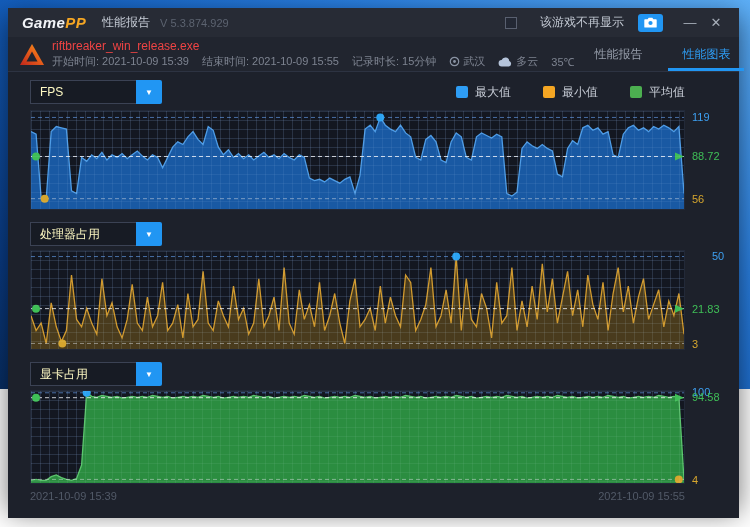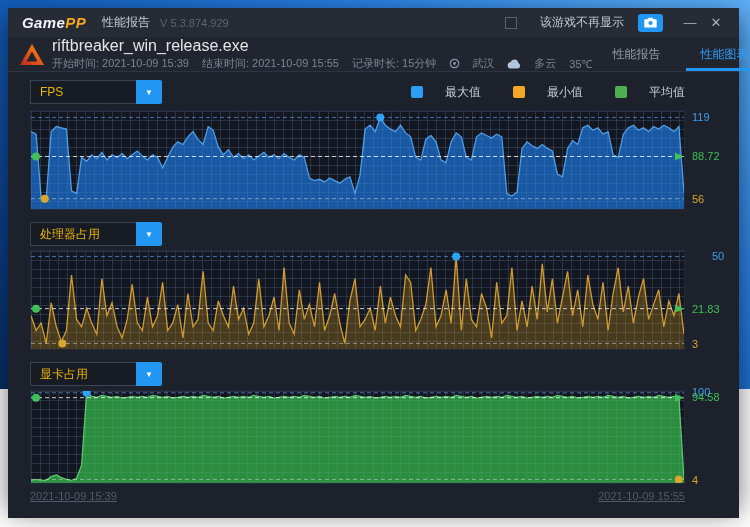--- a/index.html
+++ b/index.html
@@ -27,43 +27,43 @@
   .camera-btn { width:25px; height:18px; border:none; background:#2196f3; border-radius:3px;
     display:flex; align-items:center; justify-content:center; cursor:pointer; margin-right:14px; }
   .win-btn { width:26px; height:22px; border:none; background:transparent; color:#a7aeb9;
     font-size:13px; line-height:1; cursor:pointer; }
 
   
   .header { height:35px; flex:0 0 35px; background:#21252f; border-bottom:1px solid #2d3342;
     display:flex; align-items:stretch; padding:0 0 0 12px; }
   .game-icon { width:26px; display:flex; align-items:center; margin-right:8px; }
   .game-meta { display:flex; flex-direction:column; justify-content:center; gap:1px; }
-  .game-title { color:#e5e5e5; font-size:16px; }
+  .game-title { color:#ef4444; font-size:12px; }
   .game-info { display:flex; align-items:flex-start; gap:13px; color:#7d8390; font-size:11px; white-space:nowrap; }
-  .game-info .inline-ic { display:inline-flex; align-items:center; gap:12px; }
+  .game-info .inline-ic { display:inline-flex; align-items:center; gap:3px; }
   .tabs { margin-left:auto; display:flex; align-items:stretch; }
   .tab { position:relative; display:flex; align-items:center; justify-content:center;
     width:88px; color:#979eab; cursor:pointer; font-size:12px; }
   .tab.active { color:#2e9df5; }
   .tab.active::after { content:''; position:absolute; left:6px; right:6px; bottom:0; height:3px; background:#2196f3; }
 
   
   .content { flex:1; padding-top:8px; background:#1d212b; }
   .row { display:flex; align-items:center; justify-content:space-between;
     height:24px; margin:0 54px 6px 22px; }
   .row.mt { margin-top:12px; margin-bottom:4px; }
 
   .select { display:flex; width:132px; height:24px; cursor:pointer; }
   .select-box { flex:1; background:#171b24; border:1px solid #3b4254; border-right:none;
-    color:#eab308; display:flex; align-items:center; padding:0 9px; font-size:12px; }
+    color:#fef9c3; display:flex; align-items:center; padding:0 9px; font-size:12px; }
   .select-btn { width:26px; background:#2196f3; color:#fff; display:flex; align-items:center;
     justify-content:center; font-size:8px; border-radius:0 2px 2px 0; }
 
   .legend { display:flex; gap:32px; }
-  .legend-item { display:flex; align-items:center; gap:22px; color:#c6cbd5; font-size:12px; }
+  .legend-item { display:flex; align-items:center; gap:7px; color:#c6cbd5; font-size:12px; }
   .legend-swatch { width:12px; height:12px; border-radius:2px; background:#888; }
 
   .chart-wrap { position:relative; margin:0 54px 0 22px; }
   .chart { position:relative; height:100px; overflow:hidden; background-color:#131721;
     border:1px solid #222938;
     background-image:
       linear-gradient(rgba(58,88,132,.26) 1px, transparent 1px),
       linear-gradient(90deg, rgba(58,88,132,.26) 1px, transparent 1px);
     background-size:9px 9px; }
   .chart.h94 { height:94px; }
@@ -73,21 +73,21 @@
       linear-gradient(rgba(255,255,255,.05) 1px, transparent 1px),
       linear-gradient(90deg, rgba(255,255,255,.05) 1px, transparent 1px);
     background-size:9px 9px; }
   .ylabels { position:absolute; left:100%; top:0; height:100%; width:54px; pointer-events:none; }
   .ylabels span { position:absolute; left:7px; transform:translateY(-50%); font-size:11px; white-space:nowrap; }
   .lbl-max { color:#3d9ff0; }
   .lbl-avg { color:#3fbf57; }
   .lbl-min { color:#d6a62e; }
 
   .footer-row { display:flex; justify-content:space-between; margin:6px 54px 16px 22px;
-    color:#525a68; font-size:11px;text-decoration:underline; }
+    color:#525a68; font-size:11px; }
 </style>
 </head>
 <body>
 
 <div class="desktop">
   <div class="window">
 
     <div class="titlebar">
       <div class="logo">
         <span class="g1">Game</span><span class="g2">PP</span>

